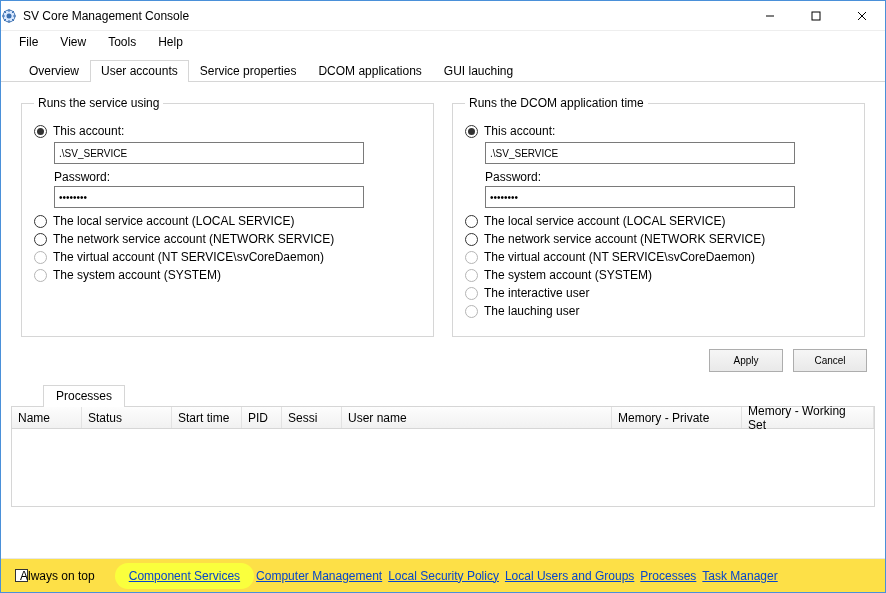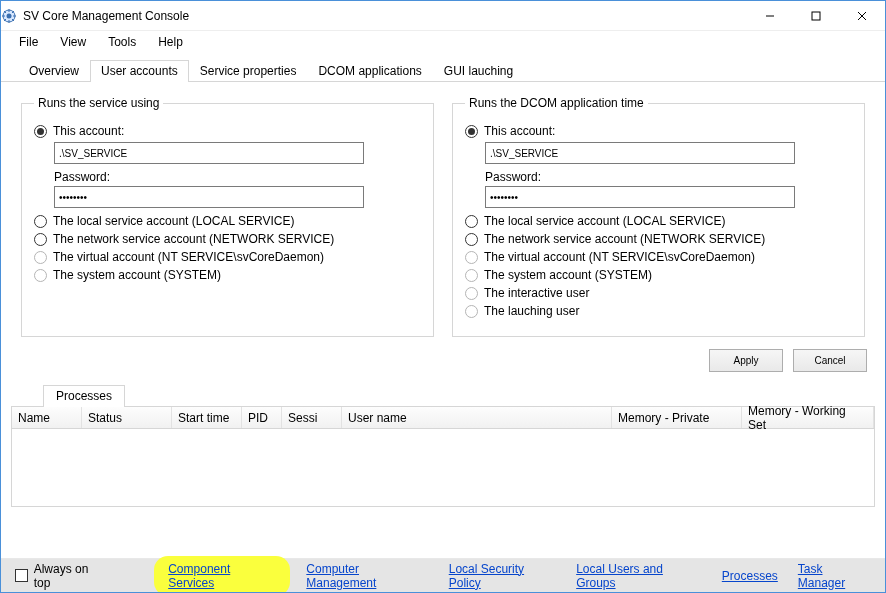--- a/index.html
+++ b/index.html
@@ -97,21 +97,21 @@
     display:flex; border:1px solid #d6d6d6; border-top:none; height:22px; align-items:center;
     background: linear-gradient(#fdfdfd,#f1f1f1);
   }
   .gh { padding:0 6px; border-right:1px solid #e2e2e2; height:100%; display:flex; align-items:center; }
   .gridbody {
     height: 78px; border:1px solid #d6d6d6; border-top:none; background:#fff;
   }
   .footer {
     position:absolute; left:0; right:0; bottom:0;
     height: 34px; display:flex; align-items:center; padding: 0 14px;
-    gap: 20px; border-top:1px solid #e8e8e8; background:#e5e5e5;
+    gap: 6px; border-top:1px solid #e8e8e8; background:#fde047;
   }
   .chk {
     width:13px; height:13px; border:1px solid #333; display:inline-block; background:#fff;
   }
   .footer .lnk { color:#0645cc; text-decoration:underline; cursor:default; }
   .footer .lnk.hl {
     background: #faff3d;
     border-radius: 10px;
     padding: 2px 10px;
     box-shadow: 0 0 0 4px #faff3d;

